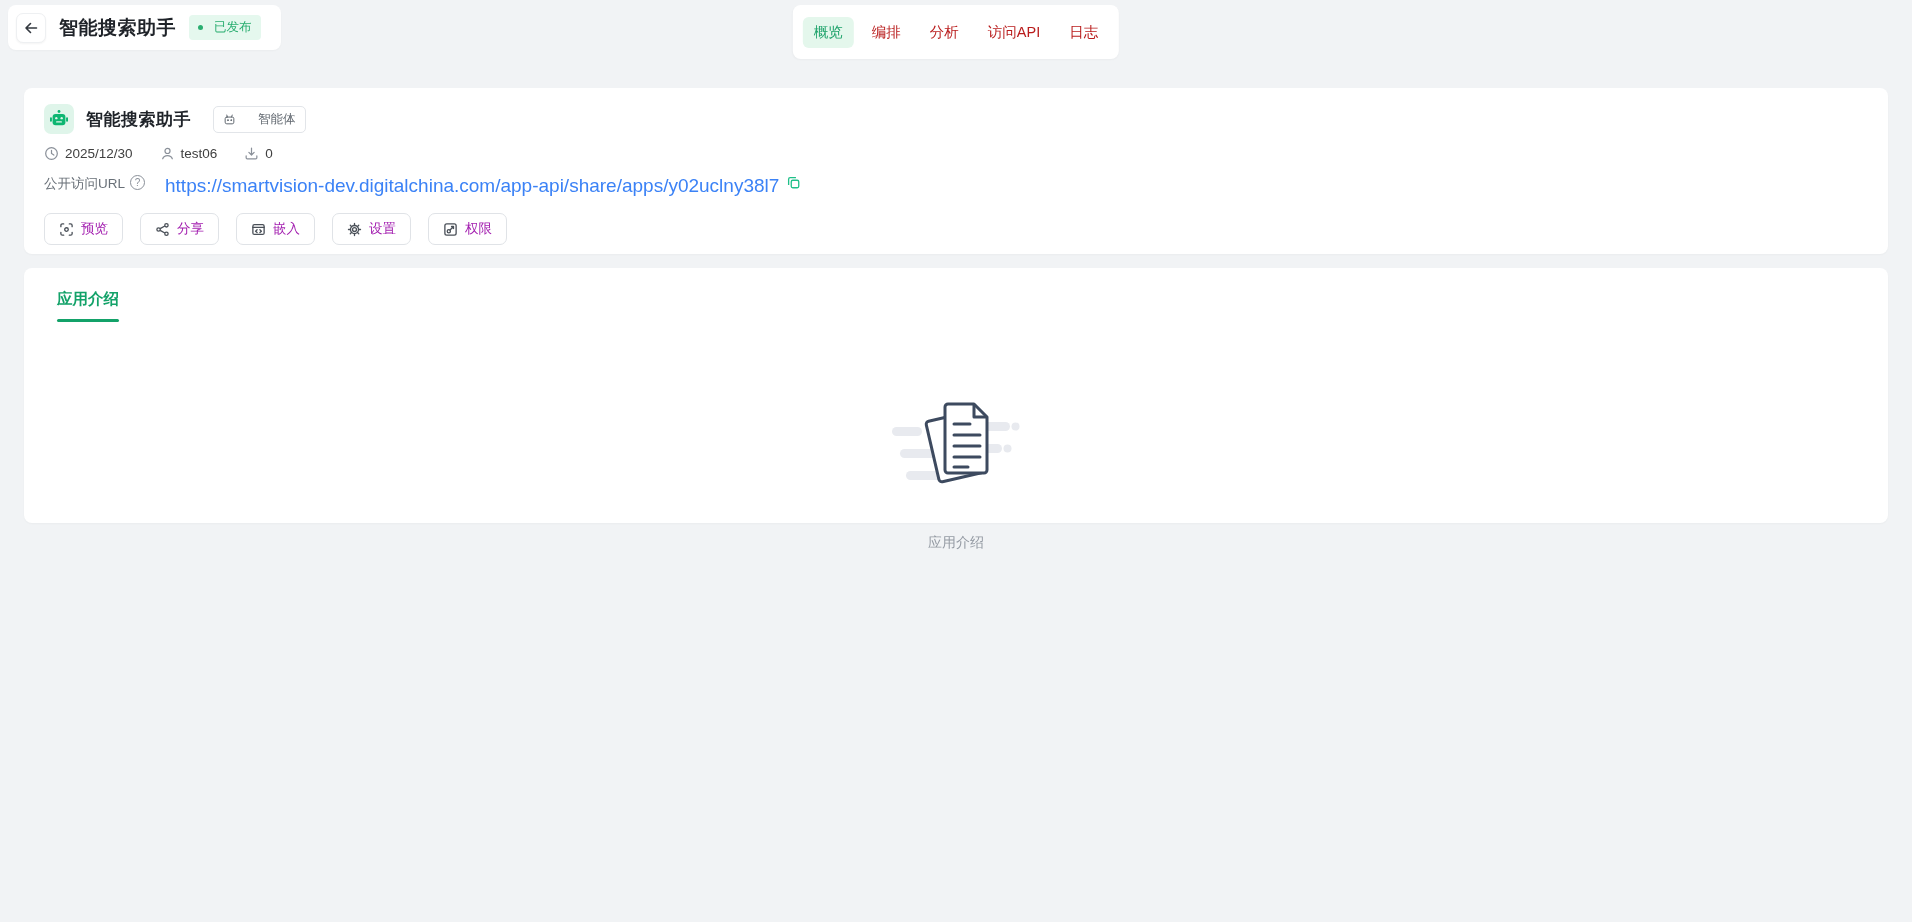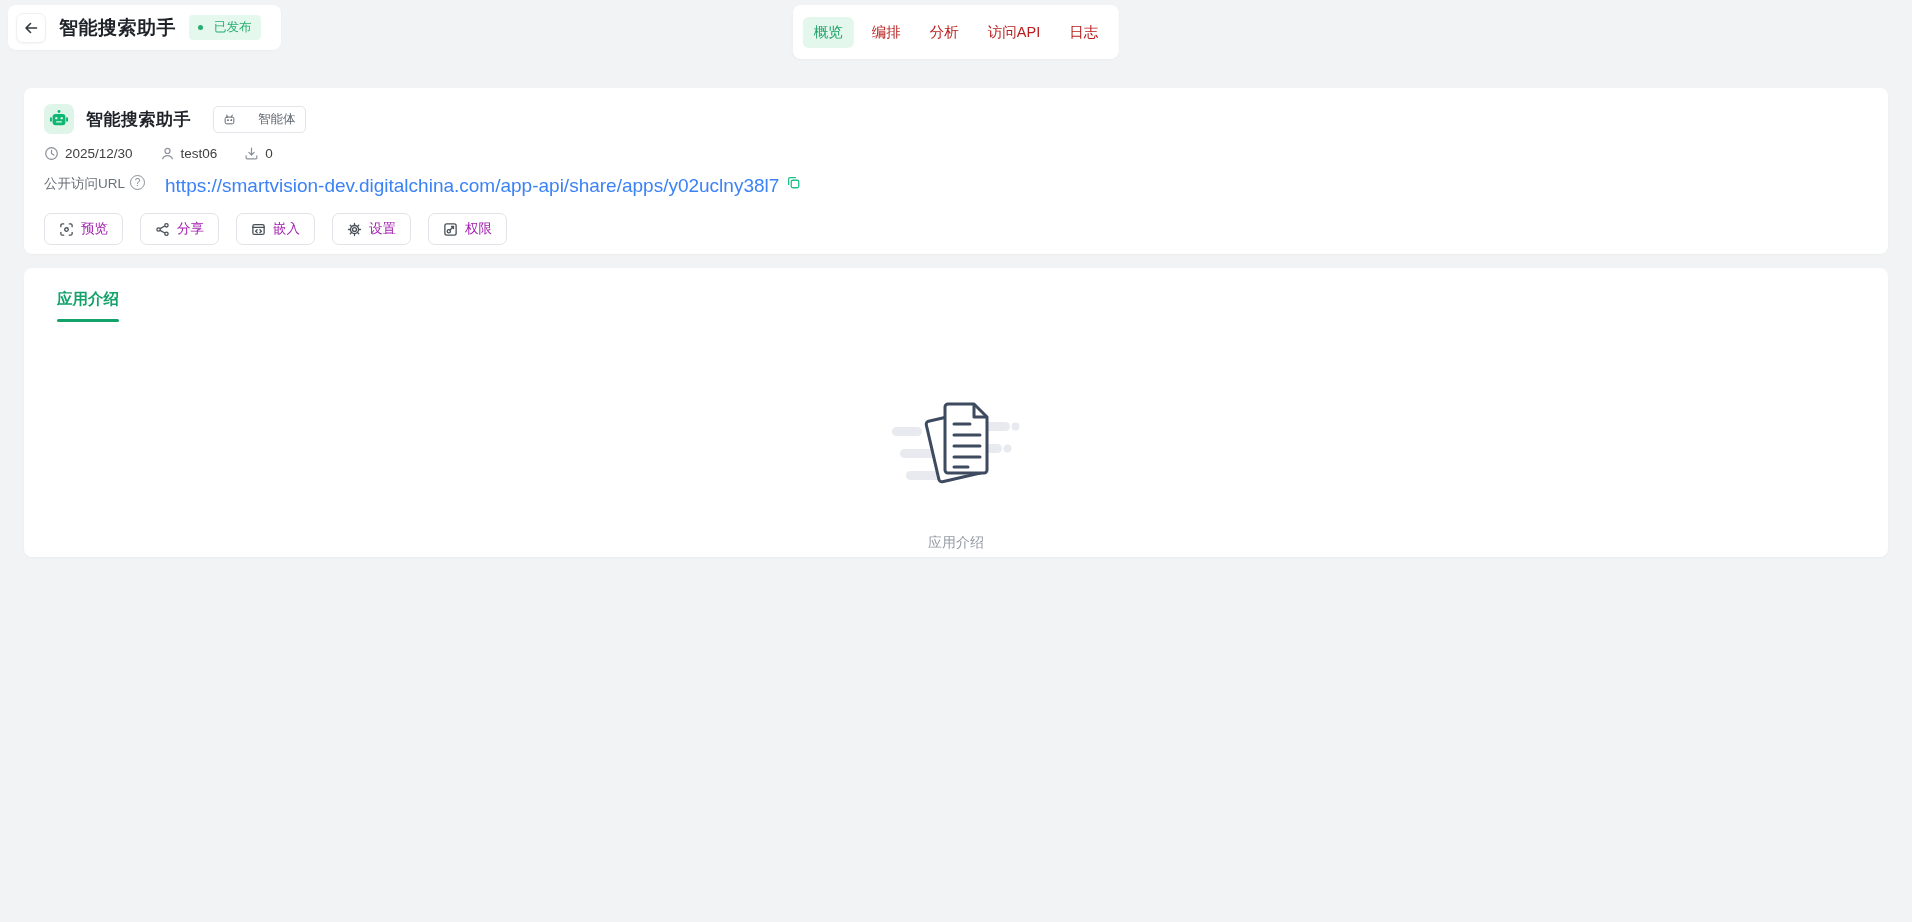--- a/index.html
+++ b/index.html
@@ -48,21 +48,21 @@
   }
   .tab.active { background: #e4f7ec; color: #1ca269; }
 
   
   .card {
     position: absolute; left: 24px; width: 1864px;
     background: #fff; border-radius: 8px;
     box-shadow: 0 1px 2px rgba(31,35,41,.03);
   }
   .app-card { top: 88px; height: 166px; padding: 16px 20px; }
-  .content-card { top: 268px; height: 289px; padding: 15px 16px; }
+  .content-card { top: 268px; height: 255px; padding: 15px 16px; }
 
   
   .row1 { display: flex; align-items: center; gap: 12px; }
   .app-icon {
     width: 30px; height: 30px; border-radius: 7px; background: #dff5ea;
     display: flex; align-items: center; justify-content: center;
   }
   .app-name { font-size: 17px; font-weight: bold; color: #1f2329; letter-spacing: .5px; }
   .type-badge {
     display: inline-flex; align-items: center; gap: 22px; margin-left: 10px;

